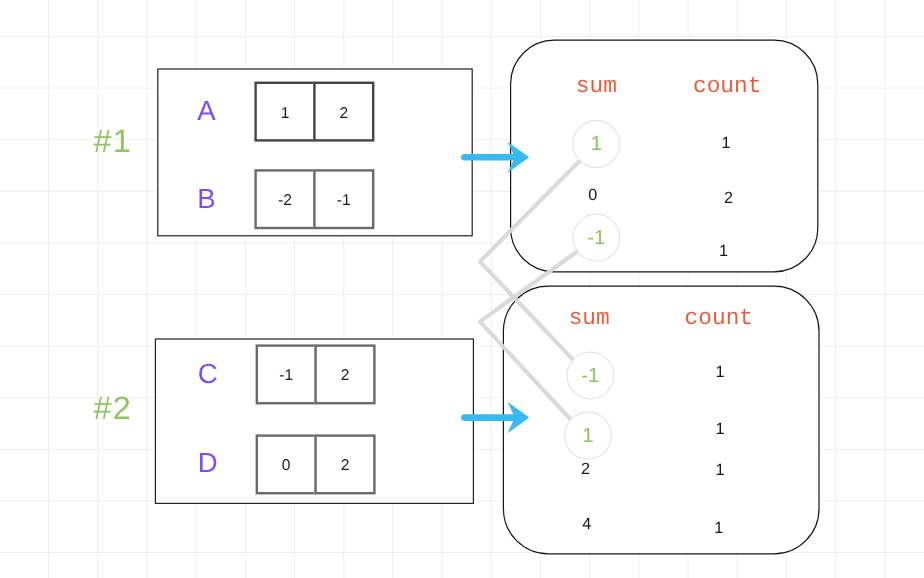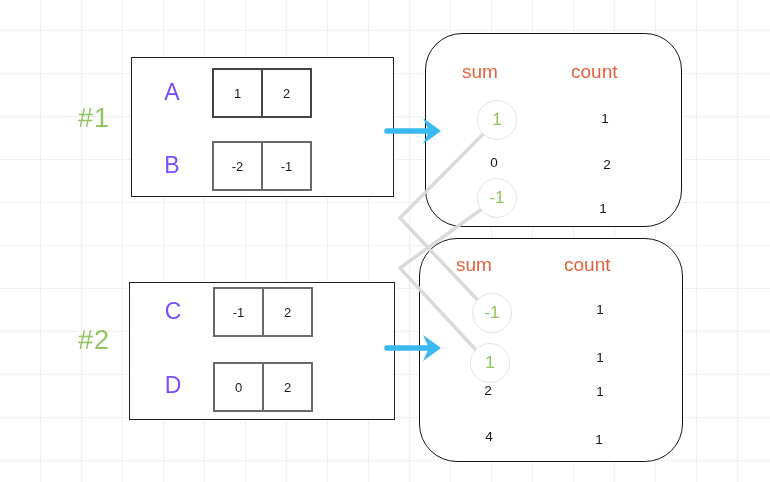--- a/index.html
+++ b/index.html
@@ -33,22 +33,22 @@
   }
   .cell + .cell{margin-left:-2px;}
   .cell-row.soft .cell{border-color:#6a6a6a;}
   
   .result-box{
     position:absolute;background:#fff;border:1.6px solid #161616;z-index:2;
   }
   .rb1{left:425px;top:33px;width:255px;height:192px;border-radius:37px;}
   .rb2{left:419px;top:238px;width:262px;height:222px;border-radius:38px;}
   .col-header{
-    position:absolute;width:70px;text-align:left;font-size:19px;
-    color:#e7603e;z-index:3;
+    position:absolute;width:70px;text-align:center;font-size:19px;
+    color:#e7603e;z-index:3;font-family:Liberation Mono, monospace;
   }
   .val{
     position:absolute;width:40px;height:16px;line-height:16px;
     text-align:center;font-size:13.5px;color:#161616;z-index:6;
   }
   .sum-circle{
     position:absolute;width:40px;height:40px;border-radius:50%;
     background:#fff;border:1.5px solid #e4e4e4;z-index:6;
     display:flex;align-items:center;justify-content:center;
     font-size:17px;color:#8cc55e;box-sizing:border-box;

